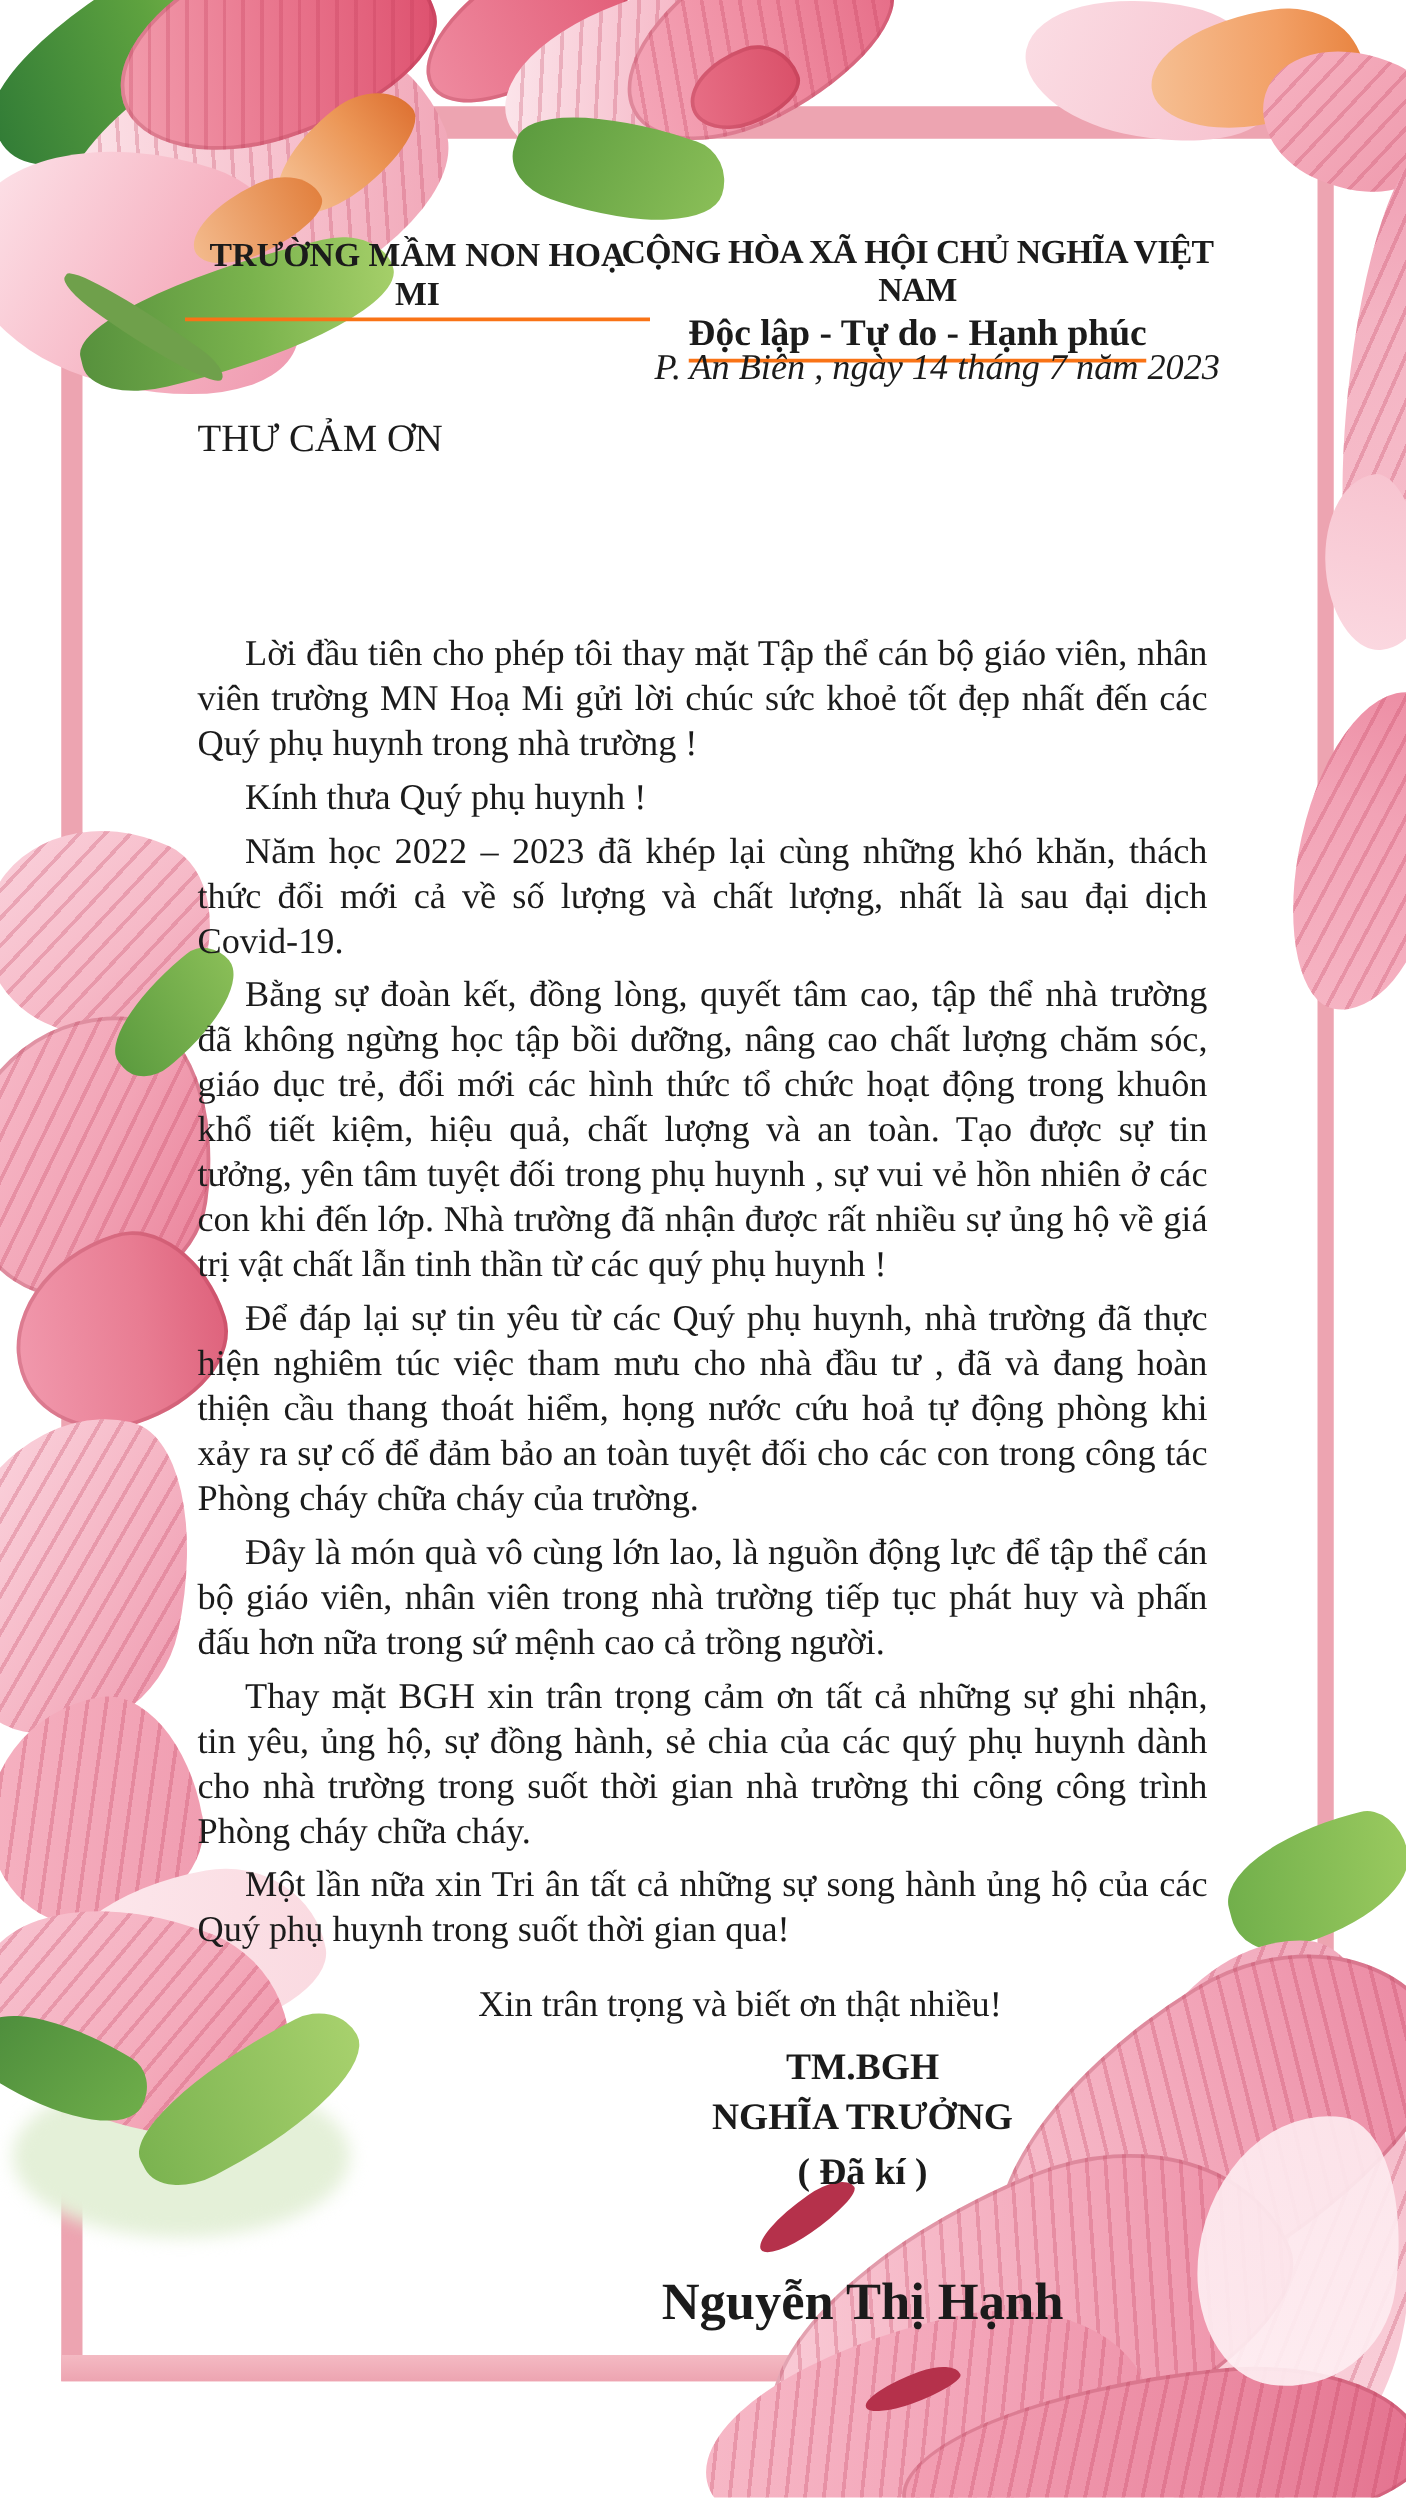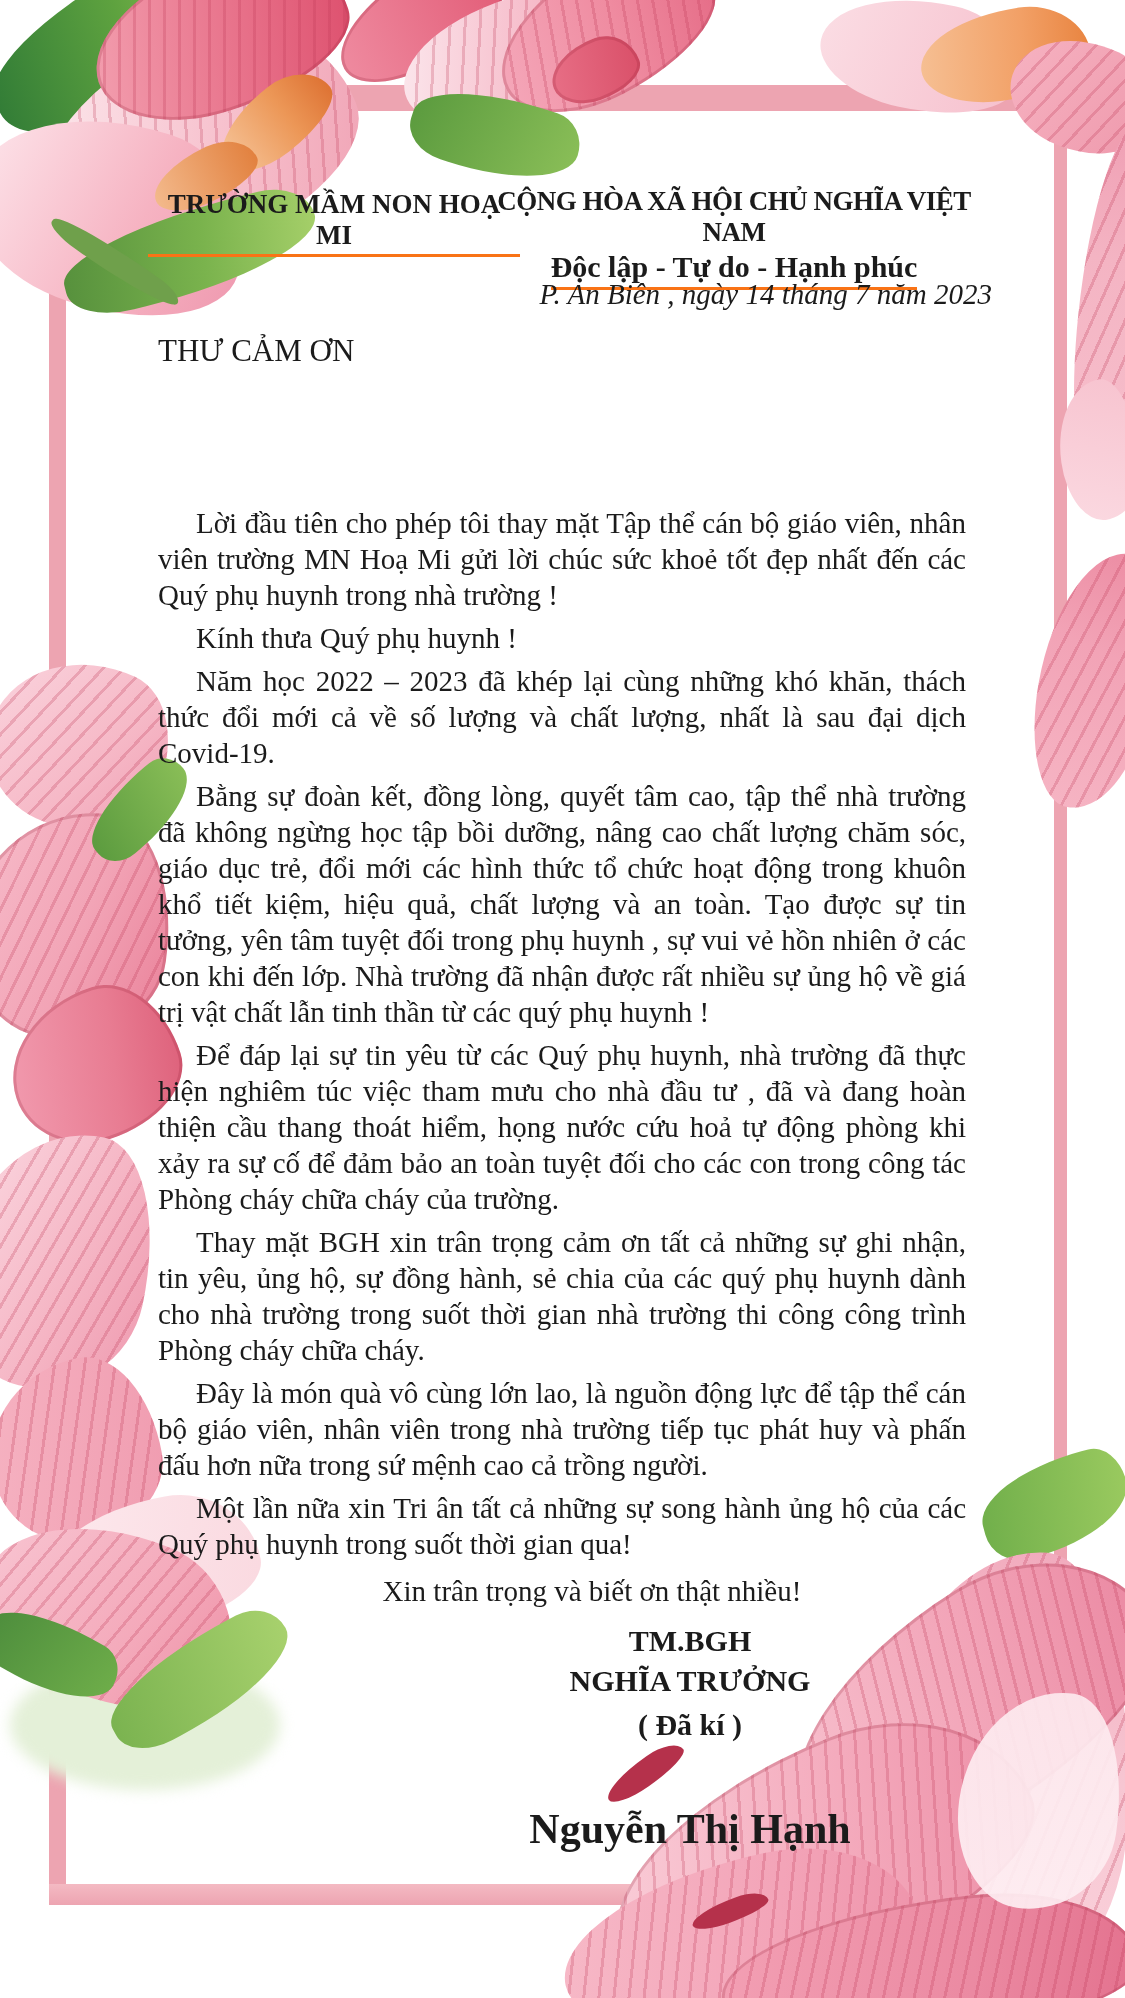--- a/index.html
+++ b/index.html
@@ -34,29 +34,29 @@
   .wash{position:absolute;border-radius:50%;filter:blur(7px);}
 
   
   .hdr-left{left:148px;top:186px;width:372px;text-align:center;z-index:3;}
   .hdr-left .l1{font-size:25px;font-weight:bold;letter-spacing:-0.5px;}
   .hdr-left .l2{font-size:27px;font-weight:bold;margin-top:3px;}
   .hdr-right{left:478px;top:186px;width:512px;text-align:center;z-index:3;}
   .hdr-right .l1{font-size:27px;font-weight:bold;letter-spacing:-0.5px;}
   .hdr-right .l2{font-size:30px;font-weight:bold;margin-top:2px;}
   .uline{display:inline-block;border-bottom:3px solid #f97316;padding-bottom:3px;}
-  .dateline{top:278px;right:133px;font-style:italic;font-size:29px;z-index:3;}
+  .dateline{top:278px;right:149px;font-style:italic;font-size:29px;z-index:3;}
   .title{left:158px;top:333px;width:808px;text-align:left;font-size:31px;font-weight:normal;z-index:3;}
   .recipient{left:158px;top:384px;width:808px;text-align:center;font-weight:bold;font-size:32px;line-height:47px;z-index:3;}
   .body{
     left:158px;top:505px;width:808px;z-index:3;
     font-size:29px;line-height:36px;text-align:justify;
   }
   .body p{margin:0 0 7px 0;text-indent:38px;}
-  .body p.center{text-align:center;text-indent:0;margin-top:11px;transform:translateX(30px);}
+  .body p.center{text-align:center;text-indent:0;margin-top:24px;transform:translateX(30px);}
   .sign{
     margin:14px 0 0 0;width:360px;text-align:center;
     margin-left:calc((808px - 360px)/2);transform:translateX(128px);
     font-weight:bold;font-size:30px;line-height:36px;
   }
   .sign .r2{margin-top:4px;}
   .sign .r3{margin-top:8px;}
   .sign .name{margin-top:68px;font-size:42px;}
 </style>
 </head>
@@ -139,22 +139,22 @@
 
 <div class="abs recipient">
 </div>
 
 <div class="abs body">
   <p>Lời đầu tiên cho phép tôi thay mặt Tập thể cán bộ giáo viên, nhân viên trường MN Hoạ Mi gửi lời chúc sức khoẻ tốt đẹp nhất đến các Quý phụ huynh trong nhà trường !</p>
   <p>Kính thưa Quý phụ huynh !</p>
   <p>Năm học 2022 – 2023 đã khép lại cùng những khó khăn, thách thức đổi mới cả về số lượng và chất lượng, nhất là sau đại dịch Covid-19.</p>
   <p>Bằng sự đoàn kết, đồng lòng, quyết tâm cao, tập thể nhà trường đã không ngừng học tập bồi dưỡng, nâng cao chất lượng chăm sóc, giáo dục trẻ, đổi mới các hình thức tổ chức hoạt động trong khuôn khổ tiết kiệm, hiệu quả, chất lượng và an toàn. Tạo được sự tin tưởng, yên tâm tuyệt đối trong phụ huynh , sự vui vẻ hồn nhiên ở các con khi đến lớp. Nhà trường đã nhận được rất nhiều sự ủng hộ về giá trị vật chất lẫn tinh thần từ các quý phụ huynh !</p>
   <p>Để đáp lại sự tin yêu từ các Quý phụ huynh, nhà trường đã thực hiện nghiêm túc  việc tham mưu cho nhà đầu tư , đã và đang hoàn thiện cầu thang thoát hiểm, họng nước cứu hoả tự động phòng khi xảy ra sự cố để đảm bảo an toàn tuyệt đối cho các con trong công tác Phòng cháy chữa cháy của trường.</p>
+  <p>Đây là món quà vô cùng lớn lao, là nguồn động lực để tập thể cán bộ giáo viên, nhân viên trong nhà trường tiếp tục phát huy và phấn đấu hơn nữa trong sứ mệnh cao cả trồng người.</p>
   <p>Thay mặt BGH xin trân trọng cảm ơn tất cả những sự ghi nhận, tin yêu, ủng hộ, sự đồng hành, sẻ chia của các quý phụ huynh dành cho nhà trường trong suốt thời gian nhà trường thi công công trình Phòng cháy chữa cháy.</p>
-  <p>Đây là món quà vô cùng lớn lao, là nguồn động lực để tập thể cán bộ giáo viên, nhân viên trong nhà trường tiếp tục phát huy và phấn đấu hơn nữa trong sứ mệnh cao cả trồng người.</p>
   <p>Một lần nữa xin Tri ân tất cả những sự song hành ủng hộ của các Quý phụ huynh trong suốt thời gian qua!</p>
   <p class="center">Xin trân trọng và biết ơn thật nhiều!</p>
 
   <div class="sign">
     <div class="r1">TM.BGH</div>
     <div class="r2">NGHĨA TRƯỞNG</div>
     <div class="r3">( Đã kí )</div>
     <div class="name">Nguyễn Thị Hạnh</div>
   </div>
 </div>

